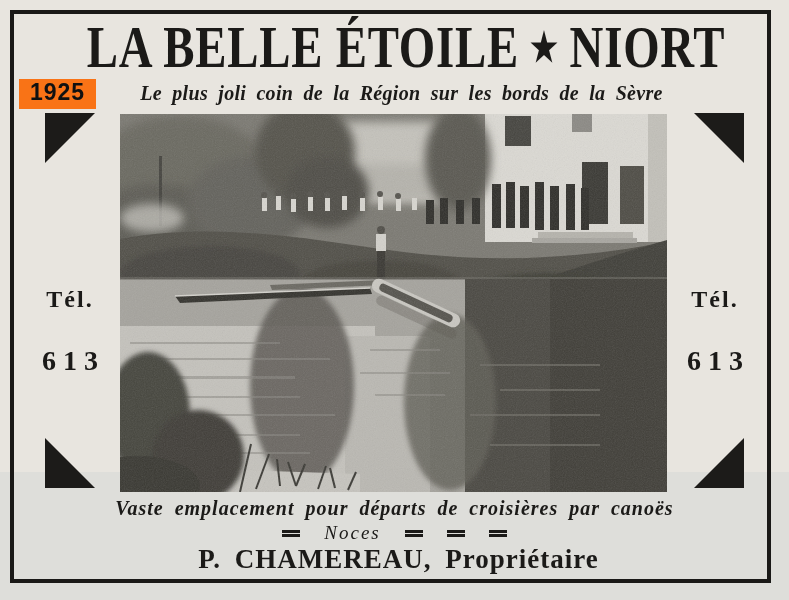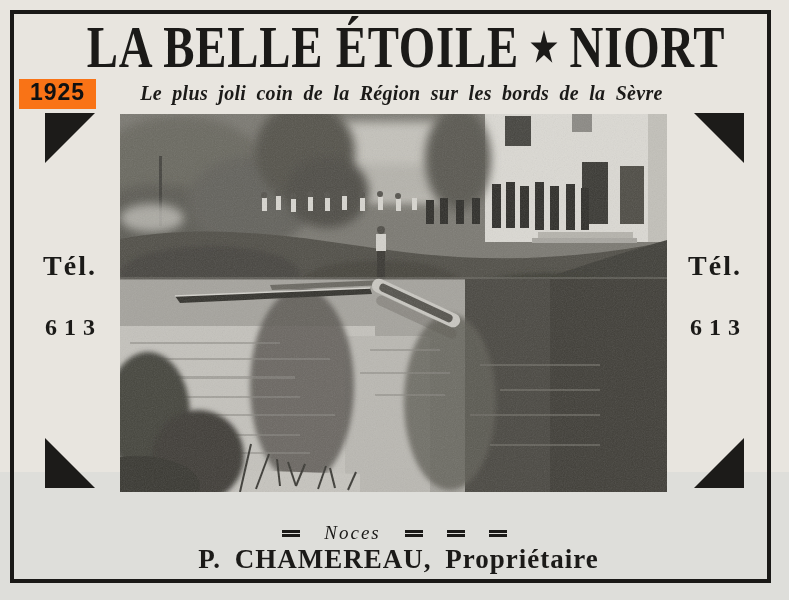--- a/index.html
+++ b/index.html
@@ -29,22 +29,22 @@
   
   .tri{position:absolute;width:0;height:0;}
   .tri.tl{left:45px;top:113px;border-top:50px solid #1c1b19;border-right:50px solid transparent;}
   .tri.tr{left:694px;top:113px;border-top:50px solid #1c1b19;border-left:50px solid transparent;}
   .tri.bl{left:45px;top:438px;border-bottom:50px solid #1c1b19;border-right:50px solid transparent;}
   .tri.br{left:694px;top:438px;border-bottom:50px solid #1c1b19;border-left:50px solid transparent;}
   
   .tel{position:absolute;width:100px;text-align:center;font-weight:bold;}
   .tel.left{left:20px;top:250px;}
   .tel.right{left:665px;top:250px;}
-  .tel .lbl{font-size:28px;letter-spacing:2px;}
-  .tel .num{font-size:24px;letter-spacing:7px;margin-top:32px;text-indent:7px;}
+  .tel .lbl{font-size:24px;letter-spacing:2px;margin-top:36px;}
+  .tel .num{font-size:28px;letter-spacing:7px;margin-top:32px;text-indent:7px;}
   
   .tagline{position:absolute;top:495px;left:0;right:0;text-align:center;
            font-style:italic;font-weight:bold;font-size:20px;line-height:26px;
            letter-spacing:1px;word-spacing:5px;}
   .services{position:absolute;top:521px;left:0;right:0;display:flex;
             justify-content:center;align-items:center;gap:24px;
             font-style:italic;font-weight:normal;font-size:19px;line-height:24px;
             letter-spacing:2px;word-spacing:4px;}
   .bar{display:inline-block;width:18px;height:7px;
        background:linear-gradient(#1b1a18 0 3px,rgba(0,0,0,0) 3px 4px,#1b1a18 4px 7px);}
@@ -239,20 +239,21 @@
             <path d="M198,375 L206,352"></path>
           <path d="M215,374 L210,354"></path>
             <path d="M228,376 L236,358"></path>
         </g>
       </g>
 
       <rect x="0" y="0" width="547" height="378" filter="url(#noise)" opacity="0.16"></rect>
     </svg>
   </div>
 
+  <div class="tagline">Vaste emplacement pour départs de croisières par canoës</div>
 
   <div class="services">
     <span class="bar"></span>
     <span>Noces</span>
     <span class="bar"></span>
     <span class="bar"></span>
     <span class="bar"></span>
   </div>
 
   <div class="proprietor">P. CHAMEREAU, Propriétaire</div>

